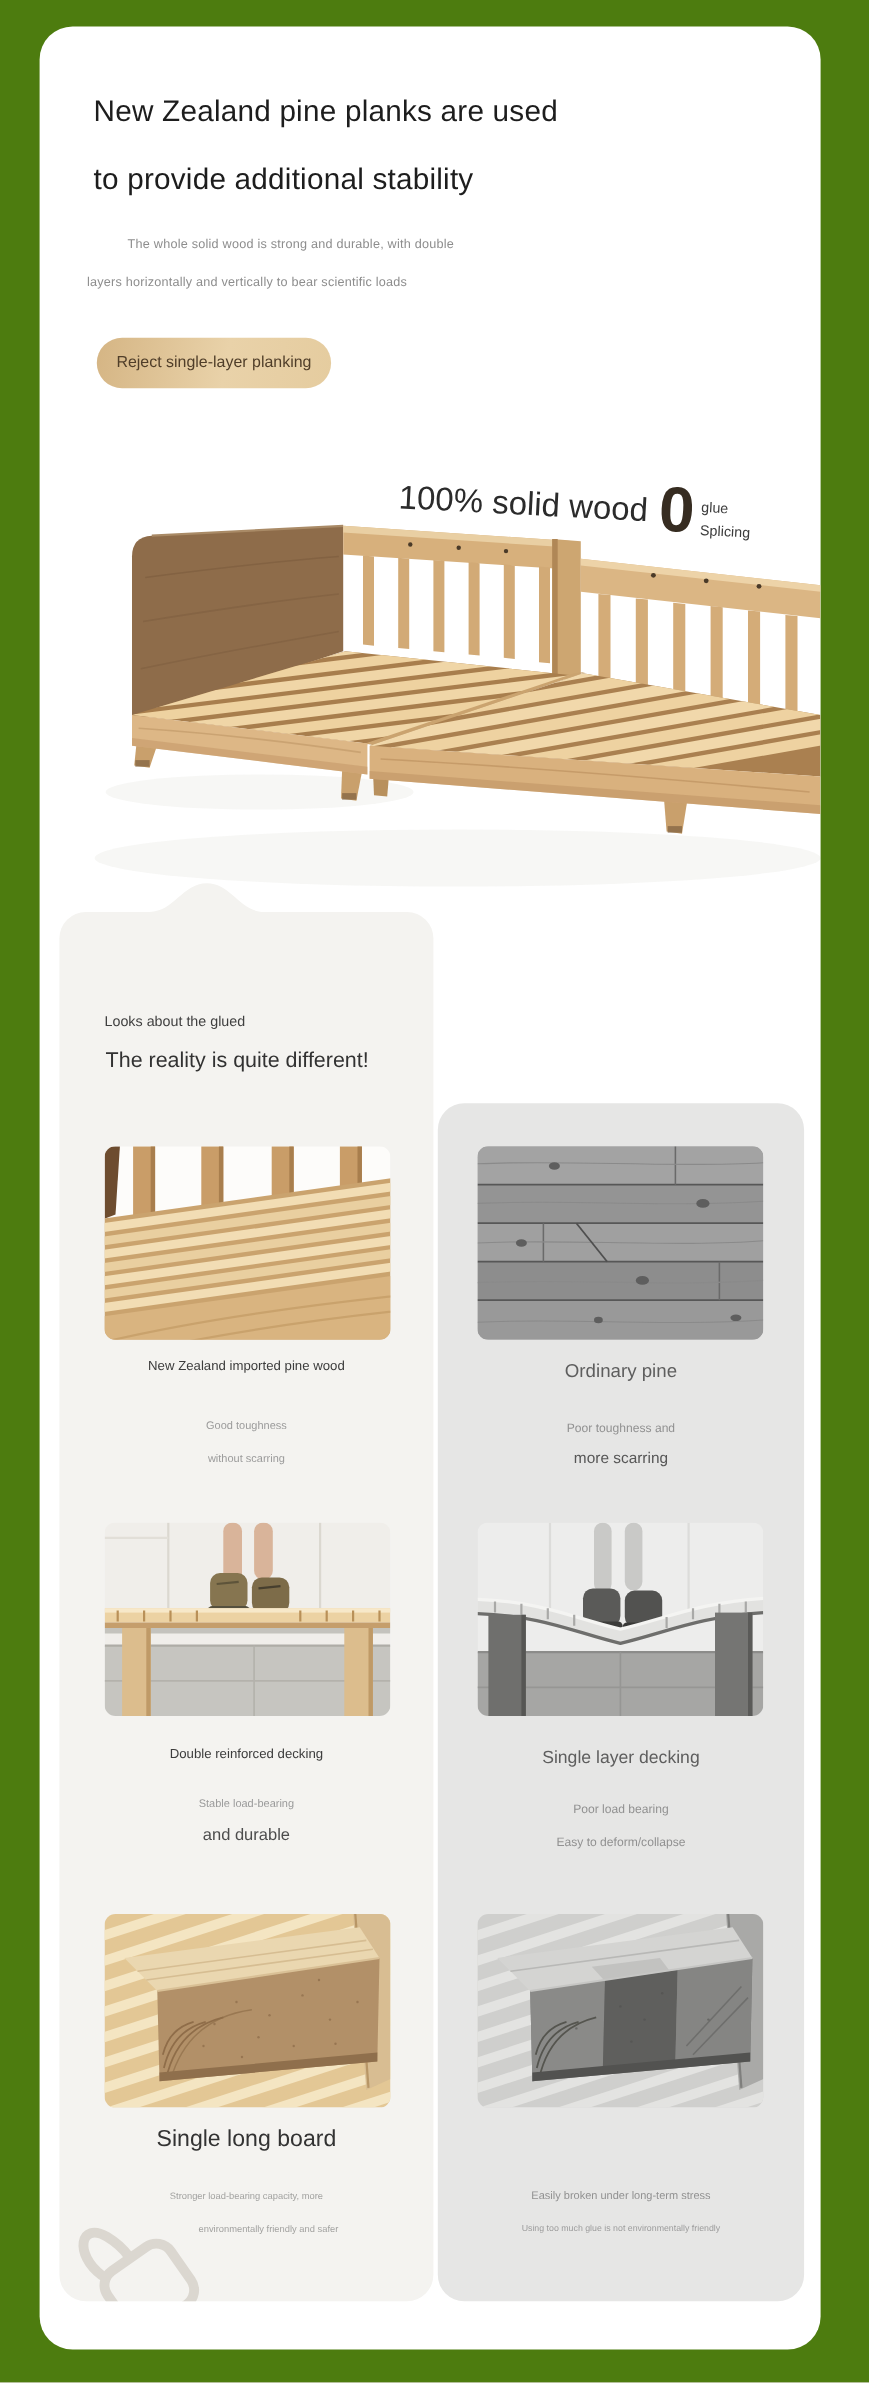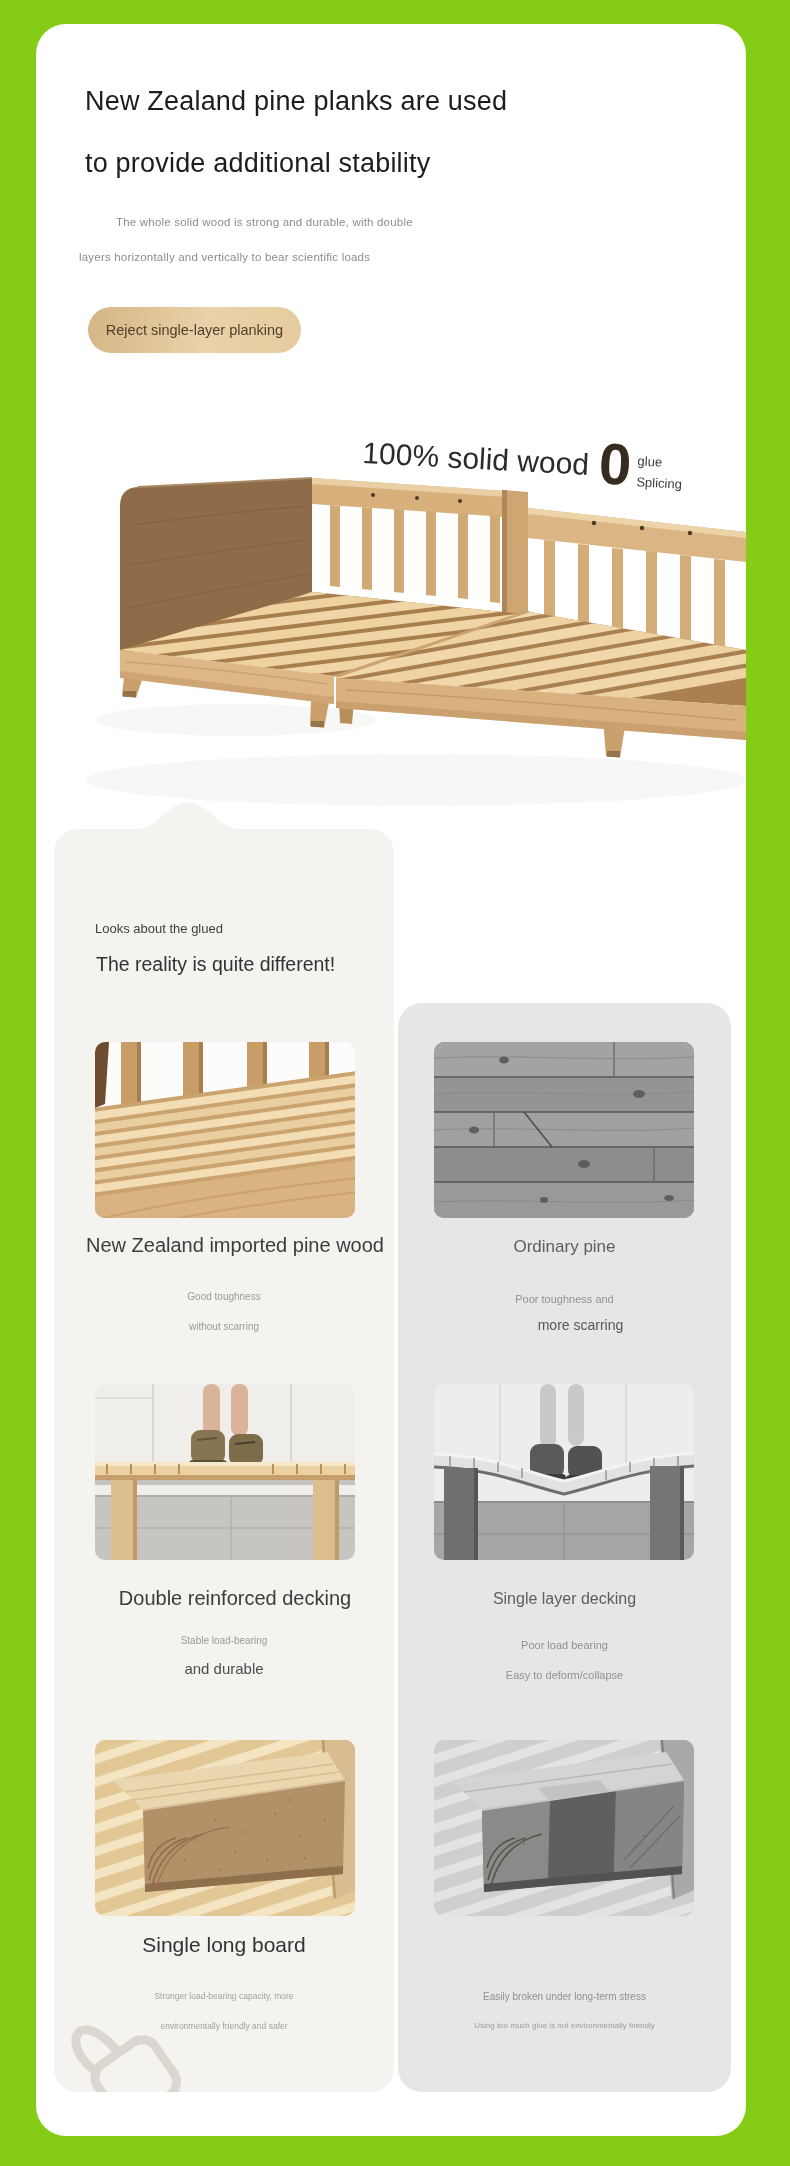--- a/index.html
+++ b/index.html
@@ -1,17 +1,17 @@
 <!DOCTYPE html>
 <html><head>
 <meta charset="utf-8">
 <style>
   html,body{margin:0;padding:0;}
   body{background:#cfc9c1;}
-  .page{position:relative;width:790px;height:2166px;background:#84cc16;overflow:hidden;
+  .page{position:relative;width:790px;height:2166px;background:#4d7c0f;overflow:hidden;
         font-family:"Liberation Sans", sans-serif;margin:0 auto;}
   .abs{position:absolute;}
   .card{position:absolute;left:36px;top:24px;width:710px;height:2112px;background:#ffffff;
         border-radius:30px;overflow:hidden;}
   
   .h1{font-size:27px;font-weight:500;color:#1d1d1d;letter-spacing:.2px;white-space:nowrap;}
   .sub{font-size:11.5px;color:#8d8d8d;letter-spacing:.2px;white-space:nowrap;}
   .pill{left:52px;top:283px;width:213px;height:46px;border-radius:23px;
         background:linear-gradient(100deg,#d5b584 0%,#e9d2a9 55%,#e5cc9f 100%);
         display:flex;align-items:center;justify-content:center;
@@ -23,21 +23,21 @@
   .badge .zero{font-size:58px;font-weight:900;color:#362c21;line-height:0.92;margin-left:10px;}
   .badge .stack{margin-left:6px;padding-top:12px;}
   .badge .stack div{font-size:13px;color:#3c3c3c;line-height:1.65;}
   
   .panelL{left:18px;top:805px;width:340px;height:1263px;background:#f4f3f0;border-radius:24px;overflow:hidden;}
   .panelR{left:362px;top:979px;width:333px;height:1089px;background:#e6e6e5;border-radius:24px;overflow:hidden;}
   .tab{left:100px;top:777px;width:104px;height:28px;}
   .photo{width:260px;height:176px;border-radius:10px;overflow:hidden;}
   .photo svg{display:block;}
   .cap{left:0;width:100%;text-align:center;white-space:nowrap;}
-  .tL{font-size:20px;color:#3c3c3c;padding-left:11px;}
+  .tL{font-size:12px;color:#3c3c3c;}
   .tL3{font-size:21px;color:#333333;}
   .sL{font-size:10px;color:#9b9b9b;}
   .sL-big{font-size:15px;color:#4c4c4c;}
   .sL-tiny{font-size:8.5px;color:#a2a2a0;}
   .tR{font-size:17px;color:#5e5e5e;}
   .tR2{font-size:16px;color:#5e5e5e;}
   .tR3{font-size:18.5px;color:#5e5e5e;}
   .sR{font-size:11px;color:#919191;}
   .sR-big{font-size:14px;color:#575757;}
   .sR-tiny{font-size:8px;color:#9c9c9c;}
@@ -283,21 +283,21 @@
               <circle cx="230" cy="80" r="1.1"></circle>
             <circle cx="125" cy="130" r="1.1"></circle>
               <circle cx="195" cy="60" r="1.1"></circle>
               <circle cx="90" cy="120" r="1.1"></circle>
           </g>
           <polygon points="50,144 248,126 248,134 50,152" fill="#8f6f4c"></polygon>
         </svg>
       </div>
       <div class="abs cap tL3" style="top:1104px;">Single long board</div>
       <div class="abs cap sL-tiny" style="top:1162px;">Stronger load-bearing capacity, more</div>
-      <div class="abs cap sL-tiny" style="top:1192px;">environmentally friendly and safer</div>
+      <div class="abs cap sL-tiny" style="top:1192px;padding-left:20px;">environmentally friendly and safer</div>
 
       <svg class="abs" style="left:-20px;top:1146px;" width="180" height="160" viewBox="0 0 180 160">
         <g fill="none" stroke="#dbd7d0" stroke-width="9" stroke-linecap="round" stroke-linejoin="round" transform="translate(86,84) rotate(-35)">
           <rect x="-34" y="-6" width="70" height="64" rx="16"></rect>
           <path d="M-28,-8 C-38,-38 -16,-60 -4,-34 C0,-25 2,-14 2,-8"></path>
         </g>
       </svg>
     </div>
 
     <div class="abs panelR">
@@ -334,21 +334,21 @@
               <ellipse cx="205" cy="52" rx="6" ry="4"></ellipse>
             <ellipse cx="40" cy="88" rx="5" ry="3.5"></ellipse>
               <ellipse cx="150" cy="122" rx="6" ry="4"></ellipse>
             <ellipse cx="235" cy="156" rx="5" ry="3"></ellipse>
               <ellipse cx="110" cy="158" rx="4" ry="3"></ellipse>
           </g>
         </svg>
       </div>
       <div class="abs cap tR" style="top:234px;">Ordinary pine</div>
       <div class="abs cap sR" style="top:290px;">Poor toughness and</div>
-      <div class="abs cap sR-big" style="top:314px;padding-left:16px;">more scarring</div>
+      <div class="abs cap sR-big" style="top:314px;">more scarring</div>
 
       <div class="abs photo" style="left:36px;top:381px;">
         <svg viewBox="0 0 260 176" width="260" height="176">
           <rect width="260" height="118" fill="#ededec"></rect>
           <line x1="66" y1="0" x2="66" y2="84" stroke="#dcdcda" stroke-width="2"></line>
           <line x1="192" y1="0" x2="192" y2="82" stroke="#dcdcda" stroke-width="2"></line>
           <rect y="118" width="260" height="58" fill="#a6a6a4"></rect>
           <line x1="0" y1="118" x2="260" y2="118" stroke="#8c8c8a" stroke-width="2"></line>
           <line x1="30" y1="118" x2="22" y2="176" stroke="#969694" stroke-width="1.5"></line>
           <line x1="130" y1="118" x2="130" y2="176" stroke="#969694" stroke-width="1.5"></line>

